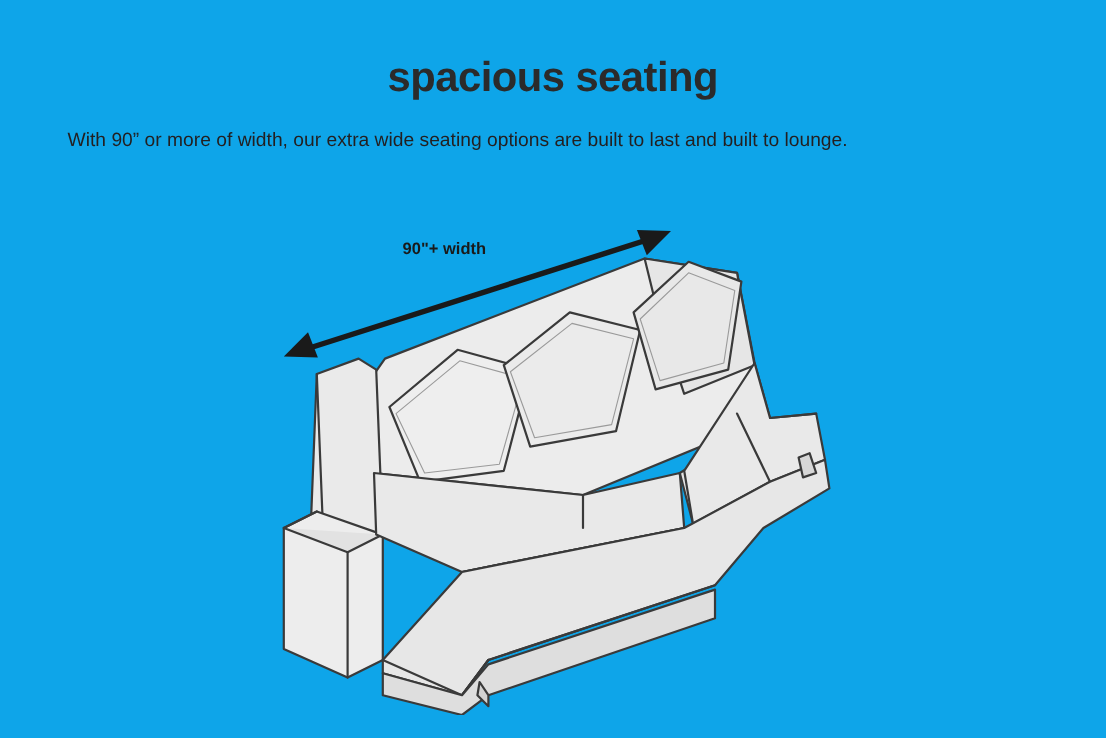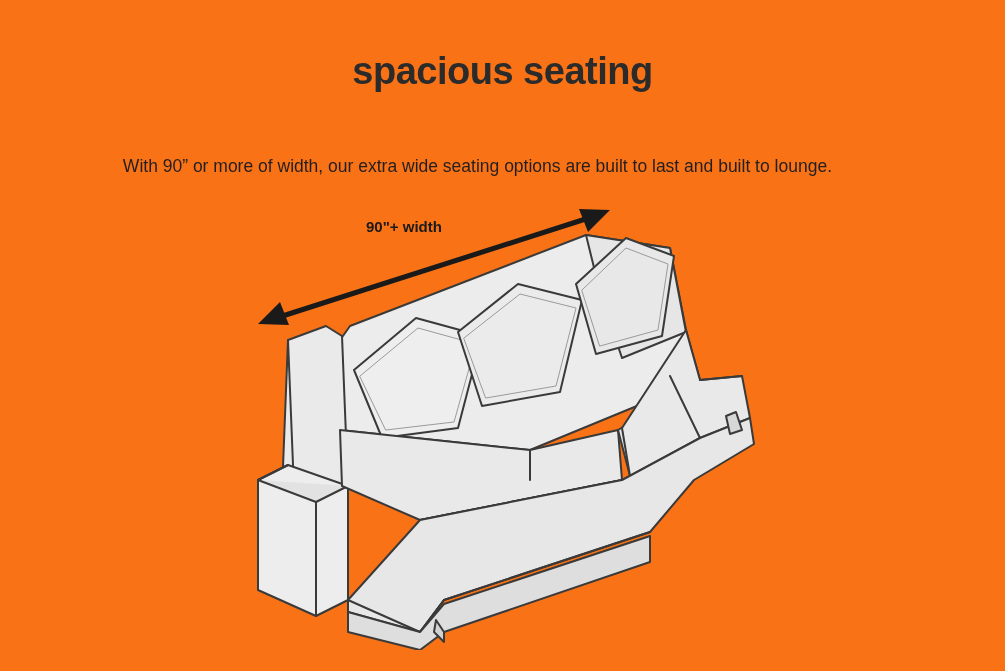--- a/index.html
+++ b/index.html
@@ -12,43 +12,42 @@
     height: 671px;
     font-family: "Liberation Sans", sans-serif;
     color: #221f1f;
     overflow: hidden;
     position: relative;
   }
   .page {
     position: relative;
     width: 1005px;
     height: 671px;
-    background: #f97316;
+    background: #0ea5e9;
   }
   .headline {
     position: absolute;
     top: 50px;
     left: 0;
     width: 1005px;
     text-align: center;
     font-size: 38px;
     font-weight: bold;
     letter-spacing: -0.5px;
     color: #2b2b2b;
   }
   .subcopy {
     position: absolute;
     top: 114px;
     left: 0;
     width: 832px;
-    text-align: right;
+    text-align: center;
     font-size: 17.5px;
     line-height: 27px;
     color: #231f20;
-    margin-top: 39px;
   }
   .subcopy .line {
     display: block;
   }
   .callout-label {
     position: absolute;
     top: 218px;
     left: 366px;
     font-size: 15px;
     font-weight: bold;

